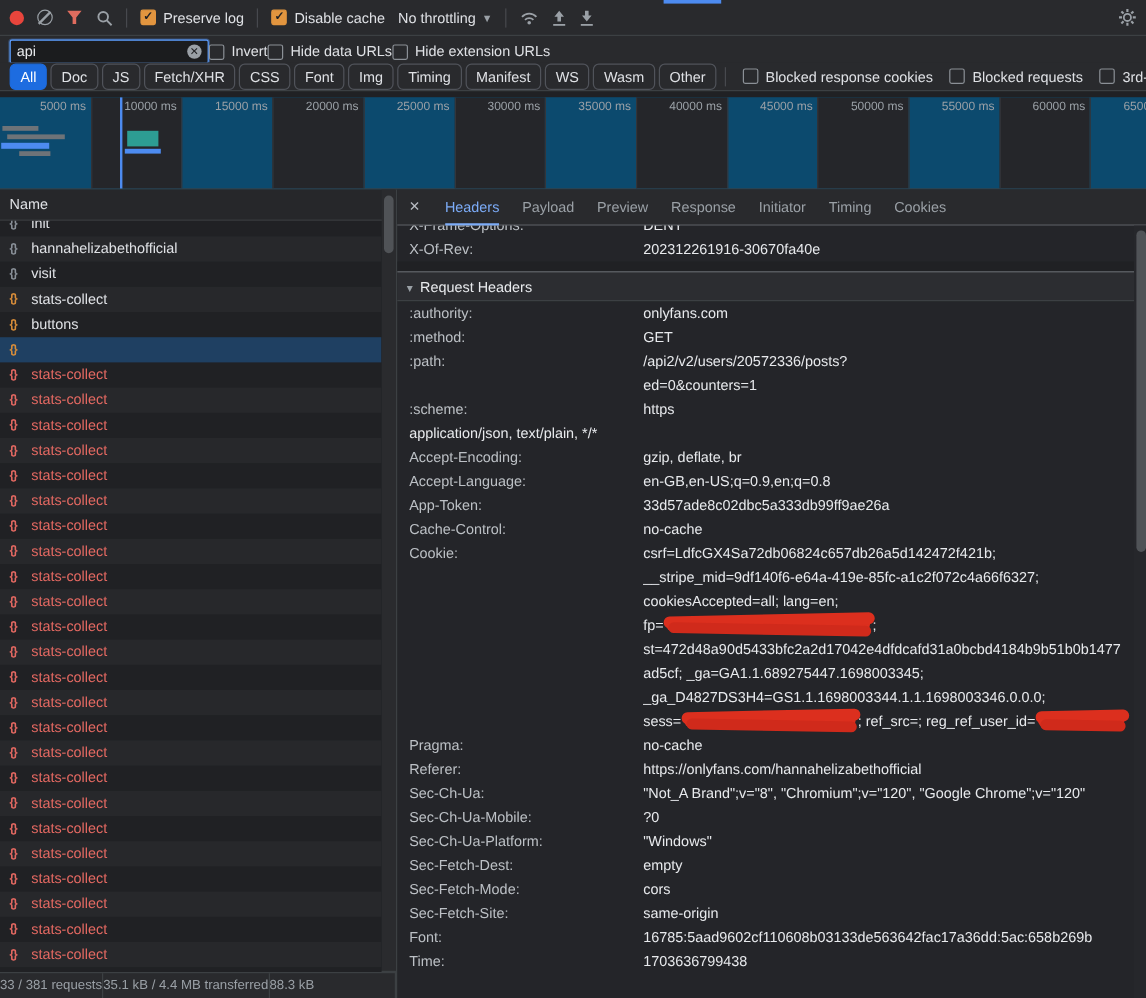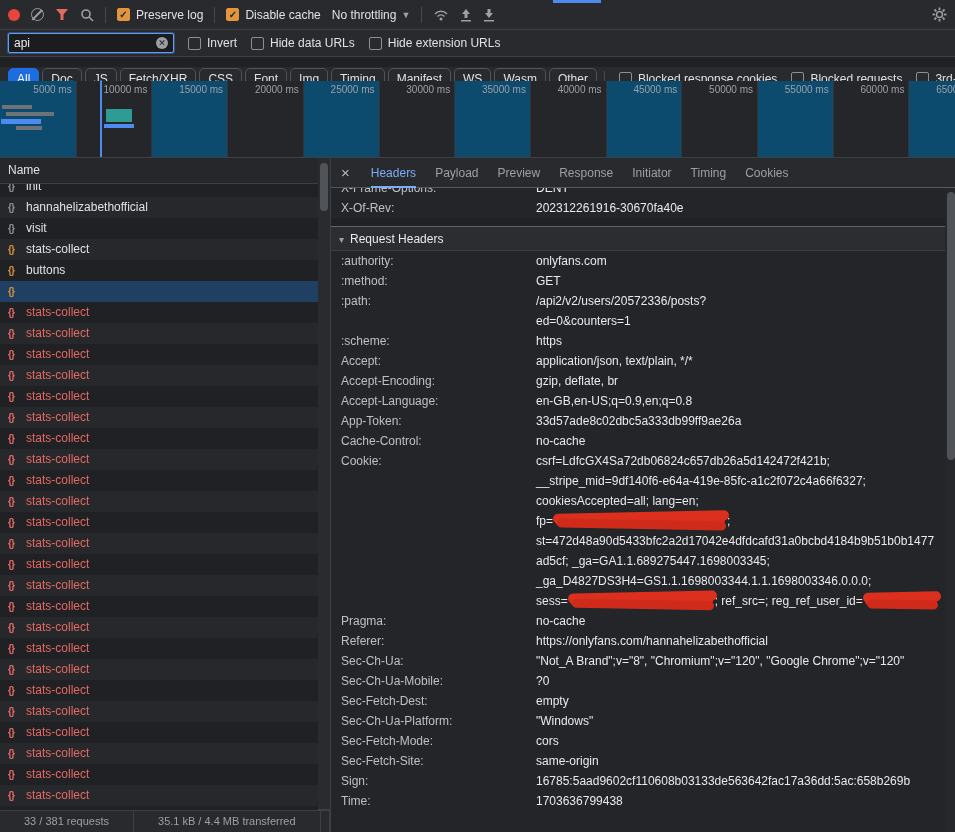--- a/index.html
+++ b/index.html
@@ -5,22 +5,22 @@
   * { margin:0; padding:0; box-sizing:border-box; }
   body { background:#111; font-family:"Liberation Sans",sans-serif; }
   .devtools{position:relative;width:955px;height:832px;background:#202124;color:#dfe1e5;overflow:hidden;font-size:12px;}
 
   
   .tab-accent{position:absolute;left:553px;top:0;width:48px;height:3px;background:#4d8bf0;z-index:9;}
 
   
   .bar{position:absolute;left:0;width:100%;background:#292a2d;display:flex;align-items:center;padding:0 8px;}
   .toolbar{top:0;height:30px;border-bottom:1px solid #3c4043;gap:11px;}
-  .filterbar{top:30px;height:27px;border-bottom:1px solid #3c4043;gap:14px;}
-  .typebar{top:67px;height:24px;border-bottom:1px solid #3c4043;gap:4px;}
+  .filterbar{top:30px;height:27px;border-bottom:1px solid #3c4043;}
+  .typebar{top:52px;height:24px;border-bottom:1px solid #3c4043;gap:4px;}
   .vsep{width:1px;height:16px;background:#47494e;flex:none;}
 
   .record-dot{width:12px;height:12px;border-radius:50%;background:#e8453c;flex:none;}
   .clear-icon{position:relative;width:13px;height:13px;border:1.5px solid #9aa0a6;border-radius:50%;flex:none;}
   .clear-icon::after{content:"";position:absolute;left:-2px;top:4.5px;width:14px;height:1.5px;background:#9aa0a6;transform:rotate(-45deg);}
   .icon-btn{display:inline-flex;align-items:center;justify-content:center;flex:none;}
   .gear{margin-left:auto;}
 
   .cbgroup{display:flex;align-items:center;gap:6px;color:#dfe1e5;white-space:nowrap;}
   .cb{width:13px;height:13px;border:1.5px solid #8b9096;border-radius:2px;display:inline-flex;align-items:center;justify-content:center;flex:none;}
@@ -56,21 +56,21 @@
   .req-row.warm .req-icon{color:#d98e3a;}
   .req-row.error{color:#e46962;}
   .req-row.error .req-icon{color:#e46962;}
   .req-row.selected{background:#1f4062;color:#e8d5a3;}
   .req-row.selected .req-icon{color:#d98e3a;}
 
   .left-scroll{position:absolute;left:318px;top:158px;width:12px;height:652px;background:#2a2b2e;border-bottom:1px solid #3c4043;}
   .scroll-thumb{position:absolute;left:2px;width:8px;background:#505357;border-radius:4px;}
 
   .statusbar{position:absolute;top:810px;left:0;width:330px;height:22px;background:#292a2d;border-top:1px solid #3c4043;border-right:1px solid #3c4043;display:flex;align-items:center;font-size:11px;color:#9aa0a6;}
-  .status-seg{padding:0 24px;border-right:1px solid #3c4043;line-height:21px;white-space:nowrap;}
+  .status-seg{padding:0 0;border-right:1px solid #3c4043;line-height:21px;white-space:nowrap;}
   .status-seg:last-child{border-right:none;}
 
   
   .right-panel{position:absolute;left:330px;top:158px;width:625px;height:674px;background:#242529;border-left:1px solid #3c4043;}
   .dtabbar{position:absolute;top:0;left:0;right:0;height:30px;background:#292a2d;border-bottom:1px solid #55585d;display:flex;align-items:center;padding-left:10px;gap:19px;}
   .close-x{color:#b6bac0;font-size:15px;line-height:15px;margin-right:2px;}
   .dtab{color:#9aa0a6;height:30px;line-height:30px;white-space:nowrap;}
   .dtab.active{color:#7cacf8;box-shadow:inset 0 -2px 0 #7cacf8;}
 
   .detail-content{position:absolute;top:30px;left:0;right:10px;bottom:0;overflow:hidden;}
@@ -356,21 +356,20 @@
             <div class="hdr-line"><span>ed=0&amp;counters=1</span></div>
           </div>
         </div>
         <div class="hdr-row">
           <div class="hdr-name">:scheme:</div>
           <div class="hdr-value">
             <div class="hdr-line"><span>https</span></div>
           </div>
         </div>
         <div class="hdr-row">
-          <div class="hdr-name">Accept:</div>
           <div class="hdr-value">
             <div class="hdr-line"><span>application/json, text/plain, */*</span></div>
           </div>
         </div>
         <div class="hdr-row">
           <div class="hdr-name">Accept-Encoding:</div>
           <div class="hdr-value">
             <div class="hdr-line"><span>gzip, deflate, br</span></div>
           </div>
         </div>
@@ -423,45 +422,45 @@
             <div class="hdr-line"><span>"Not_A Brand";v="8", "Chromium";v="120", "Google Chrome";v="120"</span></div>
           </div>
         </div>
         <div class="hdr-row">
           <div class="hdr-name">Sec-Ch-Ua-Mobile:</div>
           <div class="hdr-value">
             <div class="hdr-line"><span>?0</span></div>
           </div>
         </div>
         <div class="hdr-row">
+          <div class="hdr-name">Sec-Ch-Ua-Platform:</div>
+          <div class="hdr-value">
+            <div class="hdr-line"><span>"Windows"</span></div>
+          </div>
+        </div>
+        <div class="hdr-row">
           <div class="hdr-name">Sec-Fetch-Dest:</div>
           <div class="hdr-value">
             <div class="hdr-line"><span>empty</span></div>
           </div>
         </div>
         <div class="hdr-row">
-          <div class="hdr-name">Sec-Ch-Ua-Platform:</div>
-          <div class="hdr-value">
-            <div class="hdr-line"><span>"Windows"</span></div>
-          </div>
-        </div>
-        <div class="hdr-row">
           <div class="hdr-name">Sec-Fetch-Mode:</div>
           <div class="hdr-value">
             <div class="hdr-line"><span>cors</span></div>
           </div>
         </div>
         <div class="hdr-row">
           <div class="hdr-name">Sec-Fetch-Site:</div>
           <div class="hdr-value">
             <div class="hdr-line"><span>same-origin</span></div>
           </div>
         </div>
         <div class="hdr-row">
-          <div class="hdr-name">Sign:</div>
+          <div class="hdr-name">Font:</div>
           <div class="hdr-value">
             <div class="hdr-line"><span>16785:5aad9602cf110608b03133de563642fac17a36dd:5ac:658b269b</span></div>
           </div>
         </div>
         <div class="hdr-row">
           <div class="hdr-name">Time:</div>
           <div class="hdr-value">
             <div class="hdr-line"><span>1703636799438</span></div>
           </div>
         </div>

